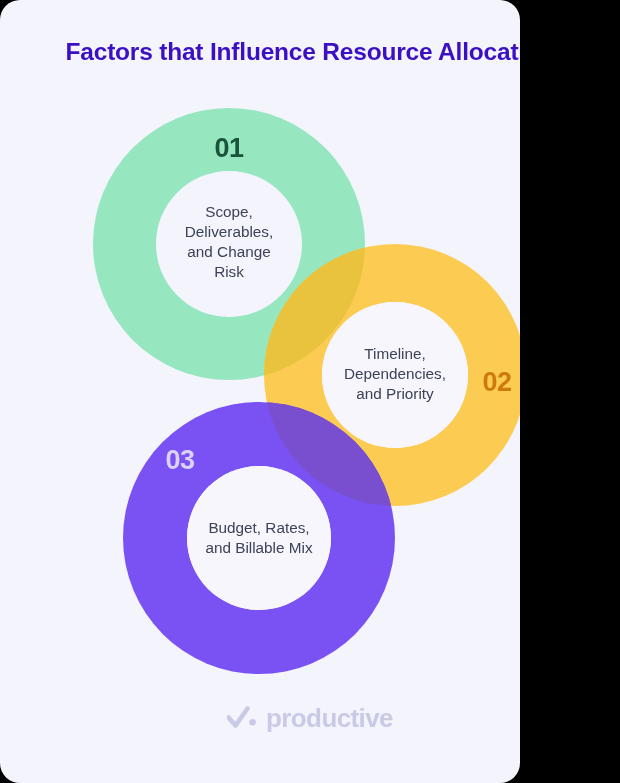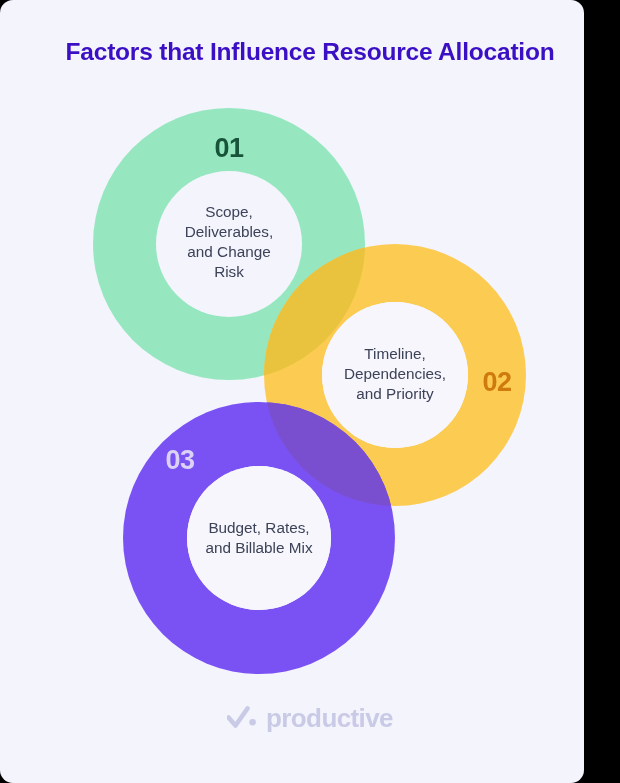--- a/index.html
+++ b/index.html
@@ -9,25 +9,25 @@
   }
   body {
     width: 620px;
     height: 783px;
     overflow: hidden;
     font-family: "Liberation Sans", sans-serif;
   }
 
   .card {
     position: relative;
-    width: 584px;
+    width: 520px;
     height: 783px;
     box-sizing: border-box;
     background: #F4F4FD;
-    border-radius: 13px;
+    border-radius: 20px;
     overflow: hidden;
   }
 
   .page-title {
     position: absolute;
     left: 0;
     top: 38px;
     width: 620px;
     text-align: center;
     font-size: 24.5px;

